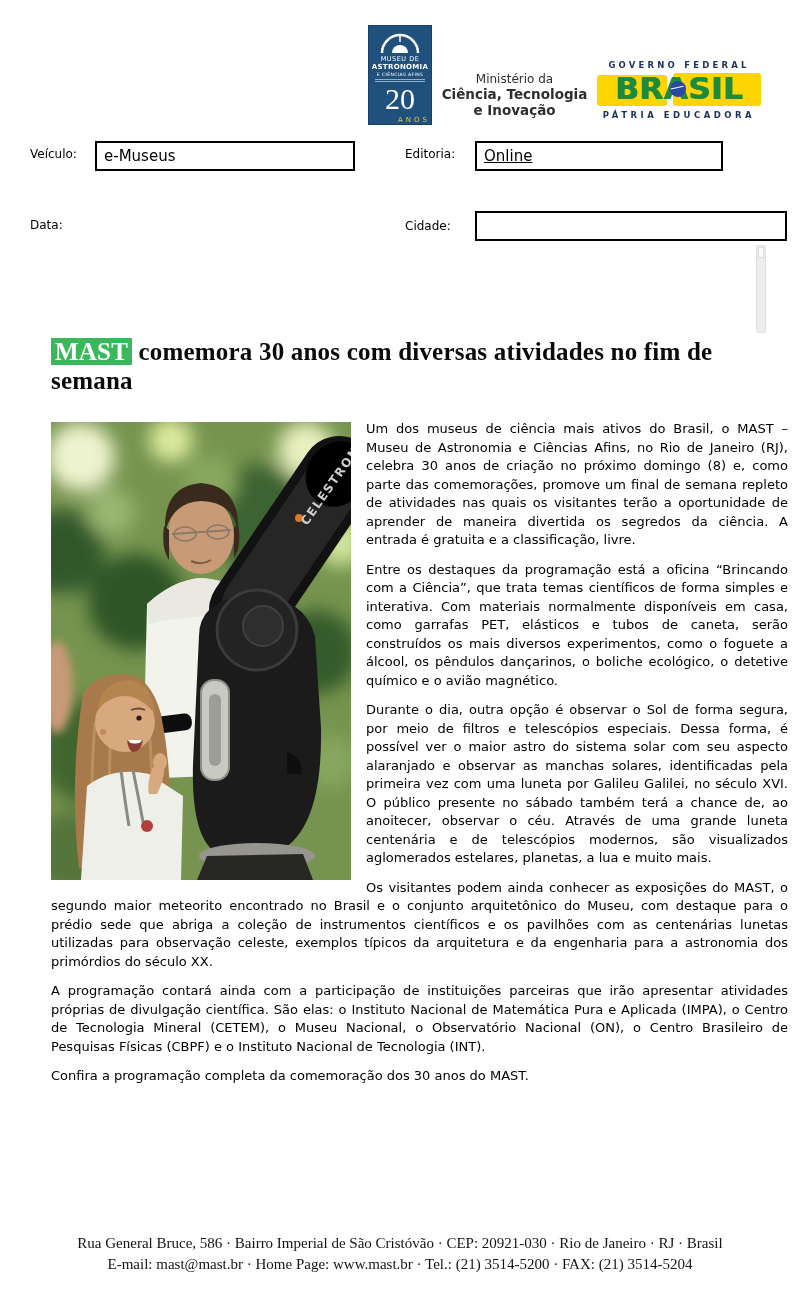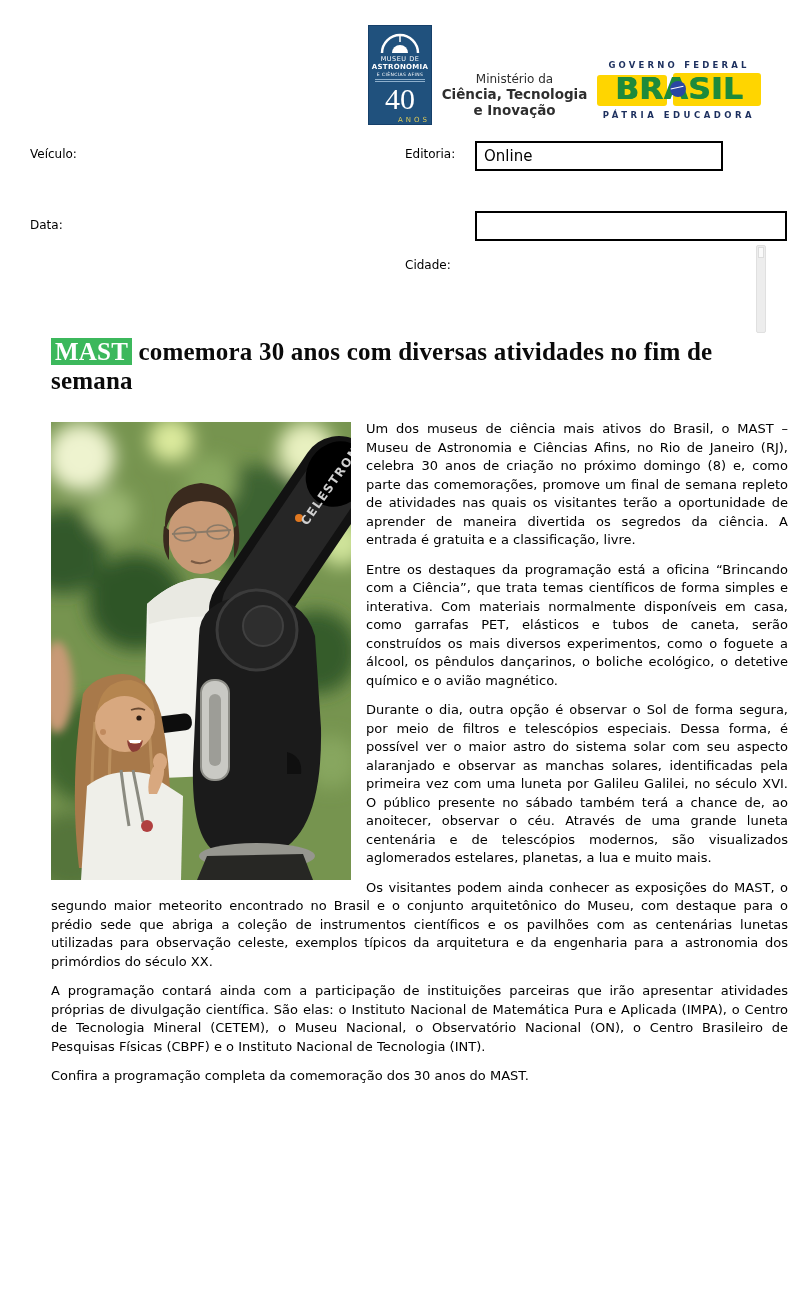--- a/index.html
+++ b/index.html
@@ -44,24 +44,24 @@
 
   
   .f-label { position:absolute; font-size:12px; color:#000; }
   .f-box {
     position:absolute; height:30px; background:#fff; border:2px solid #000;
     font-size:15px; line-height:26px; padding-left:7px; color:#000;
   }
   .lbl-veiculo { left:30px; top:147px; }
   .box-veiculo { left:95px; top:141px; width:260px; }
   .lbl-editoria { left:405px; top:147px; }
-  .box-editoria { left:475px; top:141px; width:248px; }
+  .box-editoria { left:475px; top:141px; width:248px;text-decoration:underline; }
   .lbl-data { left:30px; top:218px; }
   .box-data { left:95px; top:211px; width:260px; }
-  .lbl-cidade { left:405px; top:219px;margin-top:39px; }
+  .lbl-cidade { left:405px; top:219px; }
   .box-cidade { left:475px; top:211px; width:312px; }
 
   .scrollbar { position:absolute; left:756px; top:245px; width:10px; height:88px;
     background:#ededed; border:1px solid #e0e0e0; border-radius:2px; }
   .scrollbar .thumb { position:absolute; left:1px; top:1px; width:6px; height:11px; background:#fafafa; border:1px solid #ddd; }
 
   
   .masthead { position:absolute; left:193px; top:226px; width:560px; }
   .boletim-small { font-size:13px; font-weight:bold; letter-spacing:2px; color:#bfd292; margin-left:17px; }
   .masthead svg { display:block; margin-top:-4px; }
@@ -93,21 +93,21 @@
   <div class="mast-logo">
     <svg class="dome" width="44" height="24" viewBox="0 0 44 24">
       <path d="M4 23 A18 18 0 0 1 40 23" fill="none" stroke="#ffffff" stroke-width="2.5"></path>
       <path d="M14 23 A8 8 0 0 1 30 23 Z" fill="#ffffff"></path>
       <line x1="22" y1="5" x2="22" y2="12" stroke="#ffffff" stroke-width="1.5"></line>
     </svg>
     <div class="ml1">MUSEU DE</div>
     <div class="ml2">ASTRONOMIA</div>
     <div class="ml3">E CIÊNCIAS AFINS</div>
     <div class="ml-sep"></div>
-    <div class="ml30">40</div>
+    <div class="ml30">20</div>
     <div class="mlanos">ANOS</div>
   </div>
 
   <div class="ministry">
     <div class="min1">Ministério da</div>
     <div class="min2">Ciência, Tecnologia</div>
     <div class="min3">e Inovação</div>
   </div>
 
   <div class="gov">
@@ -115,20 +115,21 @@
     <div class="gov-mid">
       <span class="gov-y1"></span>
       <span class="gov-y2"></span>
       <span class="gov-brand">BRASIL</span>
       <span class="gov-globe"></span>
     </div>
     <div class="gov-bottom">PÁTRIA EDUCADORA</div>
   </div>
 
   <div class="f-label lbl-veiculo">Veículo:</div>
+  <div class="f-box box-veiculo">e-Museus</div>
 
   <div class="f-label lbl-editoria">Editoria:</div>
   <div class="f-box box-editoria">Online</div>
 
   <div class="f-label lbl-data">Data:</div>
 
   <div class="f-label lbl-cidade">Cidade:</div>
   <div class="f-box box-cidade"></div>
 
   <div class="scrollbar">
@@ -231,15 +232,17 @@
       <p>Um dos museus de ciência mais ativos do Brasil, o MAST – Museu de Astronomia e Ciências Afins, no Rio de Janeiro (RJ), celebra 30 anos de criação no próximo domingo (8) e, como parte das comemorações, promove um final de semana repleto de atividades nas quais os visitantes terão a oportunidade de aprender de maneira divertida os segredos da ciência. A entrada é gratuita e a classificação, livre.</p>
       <p>Entre os destaques da programação está a oficina “Brincando com a Ciência”, que trata temas científicos de forma simples e interativa. Com materiais normalmente disponíveis em casa, como garrafas PET, elásticos e tubos de caneta, serão construídos os mais diversos experimentos, como o foguete a álcool, os pêndulos dançarinos, o boliche ecológico, o detetive químico e o avião magnético.</p>
       <p>Durante o dia, outra opção é observar o Sol de forma segura, por meio de filtros e telescópios especiais. Dessa forma, é possível ver o maior astro do sistema solar com seu aspecto alaranjado e observar as manchas solares, identificadas pela primeira vez com uma luneta por Galileu Galilei, no século XVI. O público presente no sábado também terá a chance de, ao anoitecer, observar o céu. Através de uma grande luneta centenária e de telescópios modernos, são visualizados aglomerados estelares, planetas, a lua e muito mais.</p>
       <p>Os visitantes podem ainda conhecer as exposições do MAST, o segundo maior meteorito encontrado no Brasil e o conjunto arquitetônico do Museu, com destaque para o prédio sede que abriga a coleção de instrumentos científicos e os pavilhões com as centenárias lunetas utilizadas para observação celeste, exemplos típicos da arquitetura e da engenharia para a astronomia dos primórdios do século XX.</p>
       <p>A programação contará ainda com a participação de instituições parceiras que irão apresentar atividades próprias de divulgação científica. São elas: o Instituto Nacional de Matemática Pura e Aplicada (IMPA), o Centro de Tecnologia Mineral (CETEM), o Museu Nacional, o Observatório Nacional (ON), o Centro Brasileiro de Pesquisas Físicas (CBPF) e o Instituto Nacional de Tecnologia (INT).</p>
       <p>Confira a programação completa da comemoração dos 30 anos do MAST.</p>
     </div>
   </div>
 
   <div class="footer">
+    <div>Rua General Bruce, 586 · Bairro Imperial de São Cristóvão · CEP: 20921-030 · Rio de Janeiro · RJ · Brasil</div>
+    <div>E-mail: mast@mast.br · Home Page: www.mast.br · Tel.: (21) 3514-5200 · FAX: (21) 3514-5204</div>
   </div>
 
 </div>
 
 </body></html>

